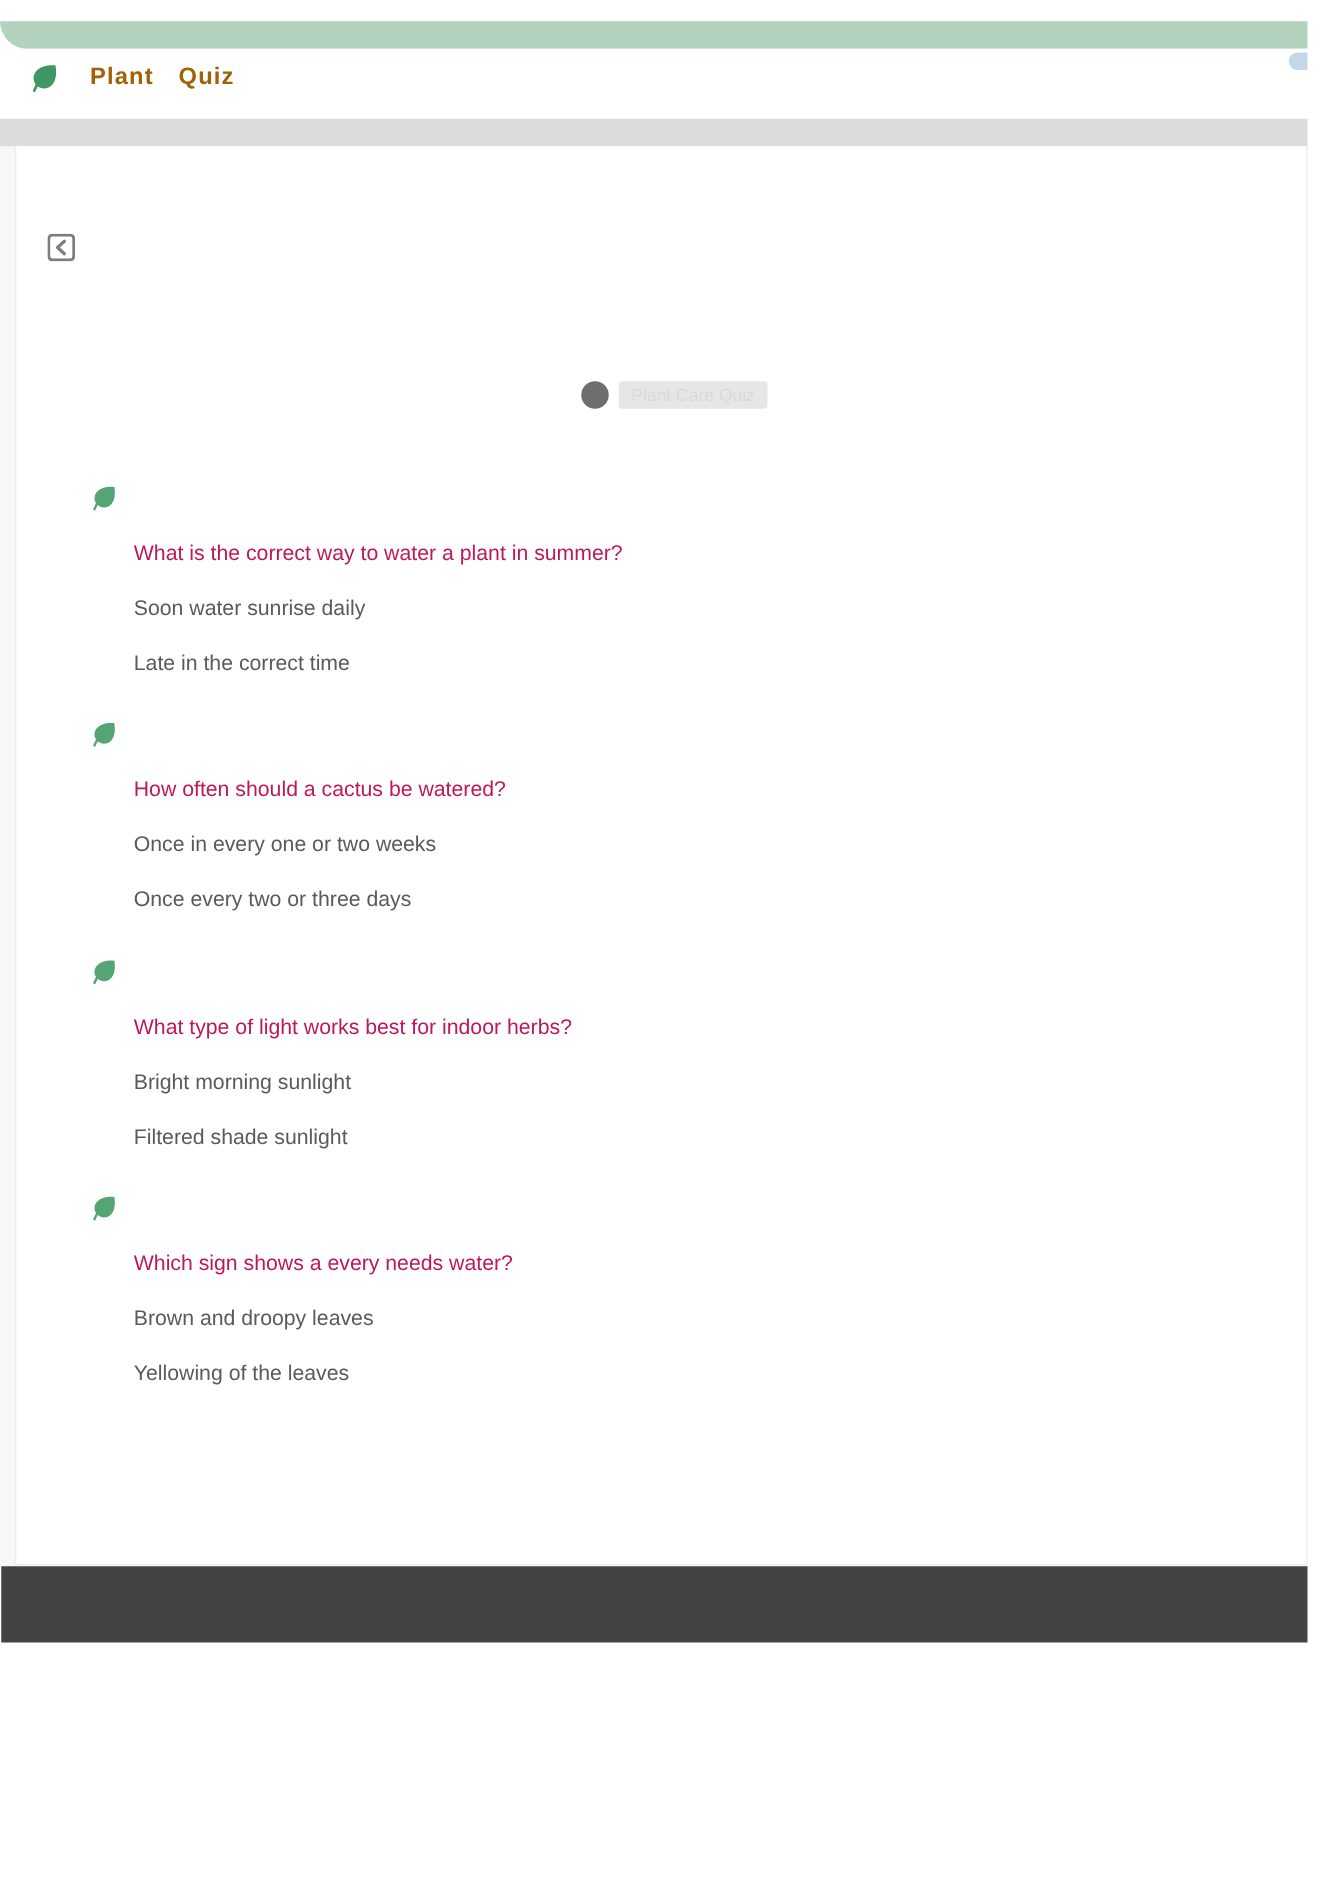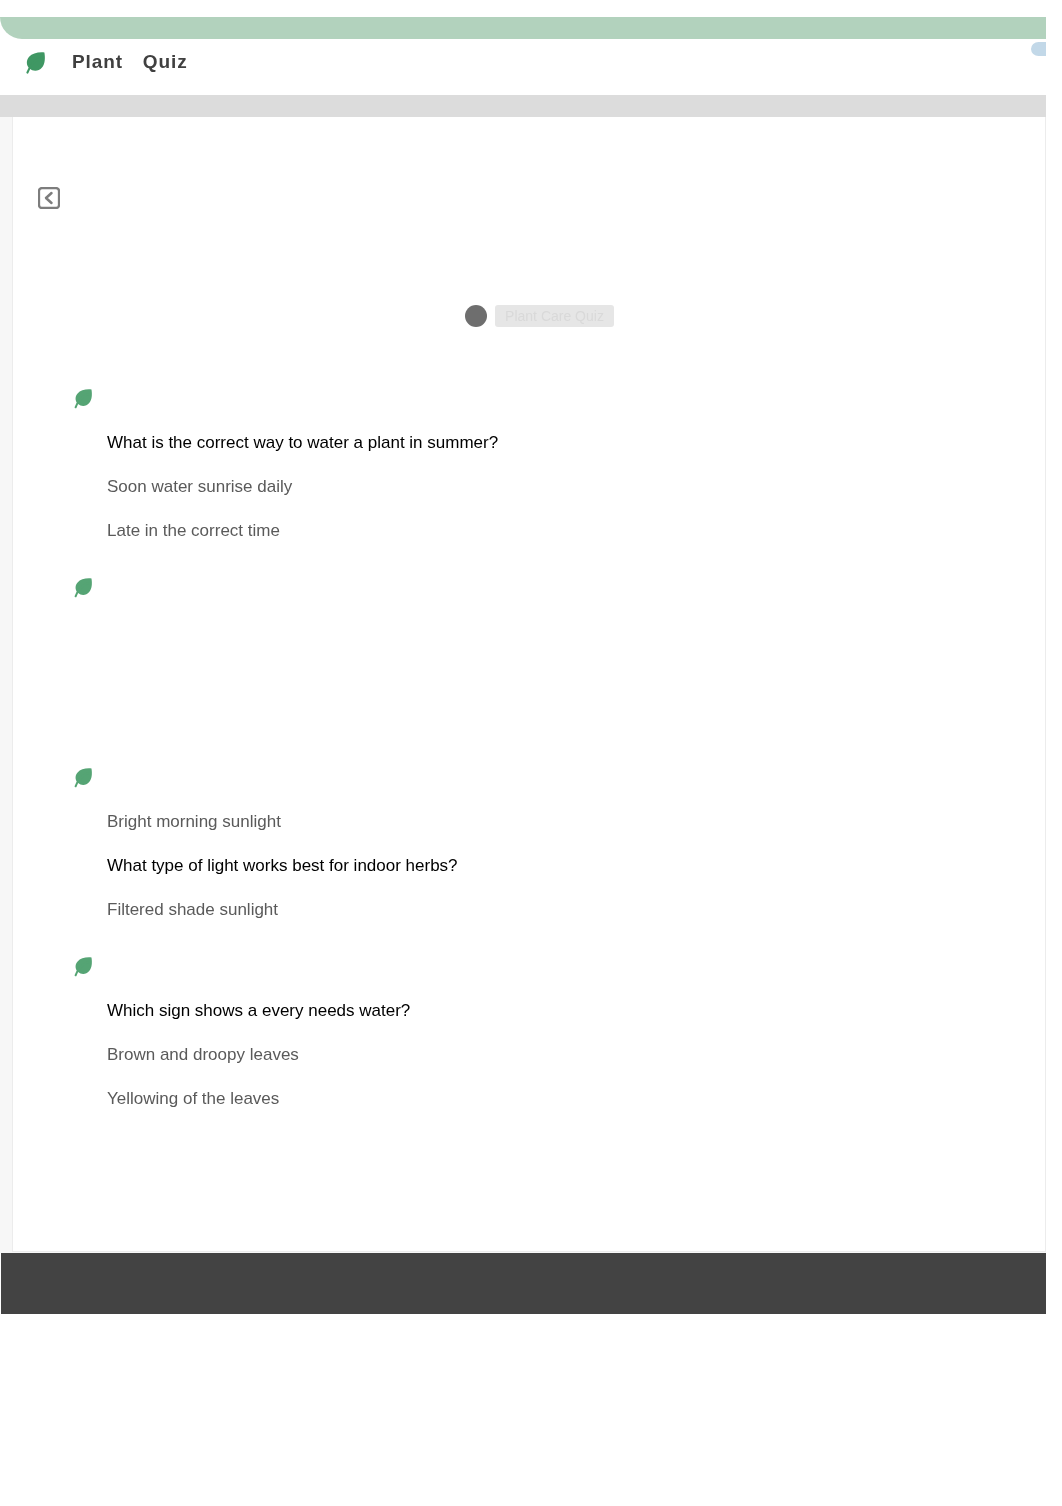--- a/index.html
+++ b/index.html
@@ -4,21 +4,21 @@
 <style>
   html,body{margin:0;padding:0;background:#ffffff;}
   body{width:1062px;height:1506px;font-family:"Liberation Sans",sans-serif;overflow:hidden;position:relative;}
 
   
   .accent{position:absolute;left:0;top:17px;width:1046px;height:22px;background:#b2d2bd;border-radius:0 0 0 26px;}
 
   
   .brandbar{position:absolute;left:0;top:39px;width:1046px;height:52px;background:#ffffff;border-radius:26px 0 0 0;}
   .logo-wrap{position:absolute;left:23px;top:49px;width:25px;height:27px;}
-  .brand{position:absolute;left:72px;top:51px;color:#404040;font-size:19px;font-weight:700;letter-spacing:0.9px;white-space:nowrap;}
+  .brand{position:absolute;left:72px;top:51px;color:#a16207;font-size:19px;font-weight:700;letter-spacing:0.9px;white-space:nowrap;}
   .avatar{position:absolute;left:1031px;top:42px;width:15px;height:14px;border-radius:50% 0 0 50%;background:#c2d8e8;}
 
   
   .greybar{position:absolute;left:0;top:95px;width:1046px;height:23px;background:#dcdcdc;}
 
   
   .gutter{position:absolute;left:0;top:117px;width:1046px;height:1136px;background:#f7f7f7;}
   
   .card{position:absolute;left:12px;top:117px;width:1032px;height:1134px;background:#fff;
         border-left:1px solid #ececec;border-right:1px solid #ececec;border-bottom:1px solid #ececec;}
@@ -28,21 +28,21 @@
   .heading{position:absolute;left:465px;top:305px;display:flex;align-items:center;}
   .heading .hicon{width:22px;height:22px;border-radius:50%;background:#6e6e6e;flex:none;}
   .heading .htext{margin-left:8px;height:22px;width:119px;border-radius:3px;background:#e6e6e6;
                   color:#d9d9d9;font-size:14px;line-height:22px;text-align:center;white-space:nowrap;overflow:hidden;}
 
   .qgroup{position:absolute;left:70px;width:900px;height:168px;}
   .qicon{position:absolute;left:0;top:0;width:24px;height:25px;}
   .qtext{position:absolute;left:37px;top:36px;width:860px;}
   .qline > span{display:inline-block;}
   .qline{font-size:17px;line-height:44px;color:#5a5a5a;white-space:nowrap;}
-  .qline .q{color:#000000;font-weight:400;text-align:center;}
+  .qline .q{color:#be185d;font-weight:400;text-align:center;}
 
   .footer{position:absolute;left:1px;top:1253px;width:1045px;height:61px;background:#434343;}
 </style>
 </head>
 <body>
 
 <div class="accent"></div>
 
 <div class="brandbar"></div>
 <div class="logo-wrap">
@@ -82,29 +82,34 @@
       <div class="qline"><span class="q">What is the correct way to water a plant in summer?</span></div>
       <div class="qline"><span>Soon water sunrise daily</span></div>
       <div class="qline"><span>Late in the correct time</span></div>
     </div>
   </div>
 <div class="qgroup" style="top: 574px;">
     <div class="qicon"><svg viewBox="0 0 26 26" width="26" height="26">
         <path d="M21.5 4.5C15.8 3.9 10.4 5.3 7.6 8.4c-2.9 3.2-2.6 7.8.5 10.6 3.2 2.9 8.2 2.6 11.1-.9 2.8-3.3 3.1-8.5 2.3-13.6z" fill="#55a474"></path>
         <path d="M5.6 22.3C7.6 16.7 11.9 11.9 18 9.1" stroke="#55a474" stroke-width="2" fill="none" stroke-linecap="round"></path>
       </svg></div>
+    <div class="qtext">
+      <div class="qline"><span class="q">How often should a cactus be watered?</span></div>
+      <div class="qline"><span>Once in every one or two weeks</span></div>
+      <div class="qline"><span>Once every two or three days</span></div>
+    </div>
   </div>
 <div class="qgroup" style="top: 764px;">
     <div class="qicon"><svg viewBox="0 0 26 26" width="26" height="26">
         <path d="M21.5 4.5C15.8 3.9 10.4 5.3 7.6 8.4c-2.9 3.2-2.6 7.8.5 10.6 3.2 2.9 8.2 2.6 11.1-.9 2.8-3.3 3.1-8.5 2.3-13.6z" fill="#55a474"></path>
         <path d="M5.6 22.3C7.6 16.7 11.9 11.9 18 9.1" stroke="#55a474" stroke-width="2" fill="none" stroke-linecap="round"></path>
       </svg></div>
     <div class="qtext">
+      <div class="qline"><span class="q">What type of light works best for indoor herbs?</span></div>
       <div class="qline"><span>Bright morning sunlight</span></div>
-      <div class="qline"><span class="q">What type of light works best for indoor herbs?</span></div>
       <div class="qline"><span>Filtered shade sunlight</span></div>
     </div>
   </div>
 <div class="qgroup" style="top: 953px;">
     <div class="qicon"><svg viewBox="0 0 26 26" width="26" height="26">
         <path d="M21.5 4.5C15.8 3.9 10.4 5.3 7.6 8.4c-2.9 3.2-2.6 7.8.5 10.6 3.2 2.9 8.2 2.6 11.1-.9 2.8-3.3 3.1-8.5 2.3-13.6z" fill="#55a474"></path>
         <path d="M5.6 22.3C7.6 16.7 11.9 11.9 18 9.1" stroke="#55a474" stroke-width="2" fill="none" stroke-linecap="round"></path>
       </svg></div>
     <div class="qtext">
       <div class="qline"><span class="q">Which sign shows a every needs water?</span></div>

